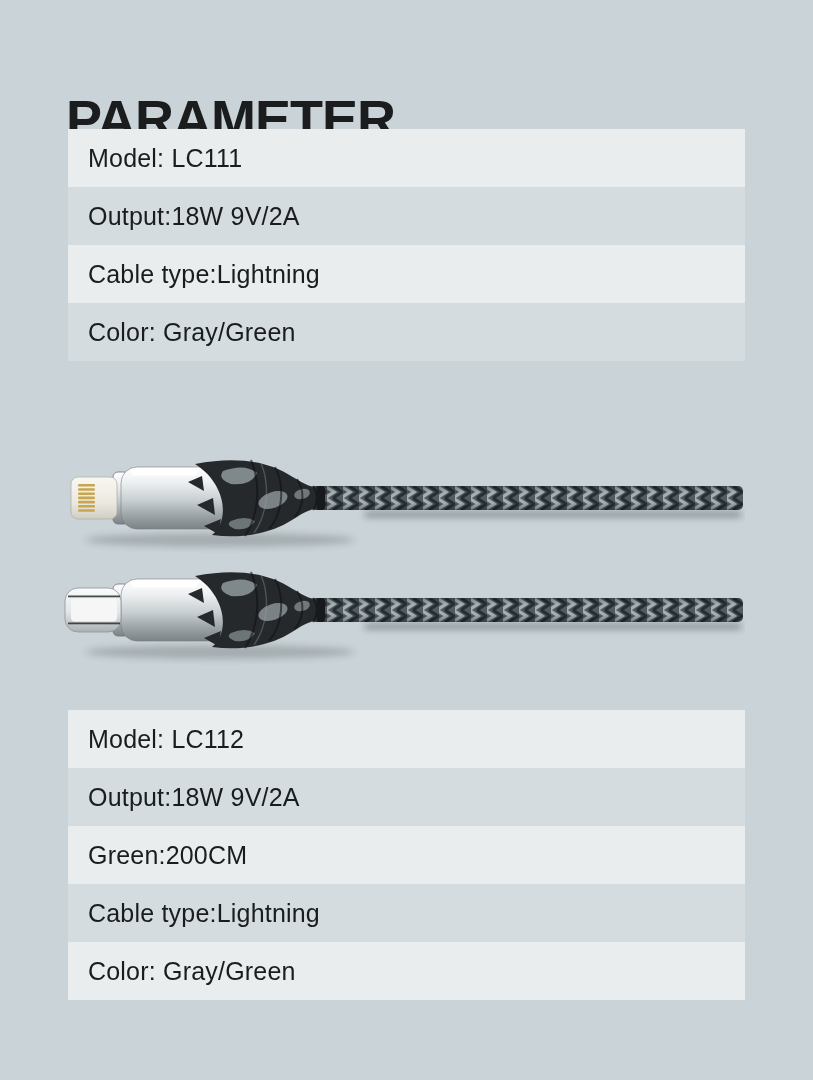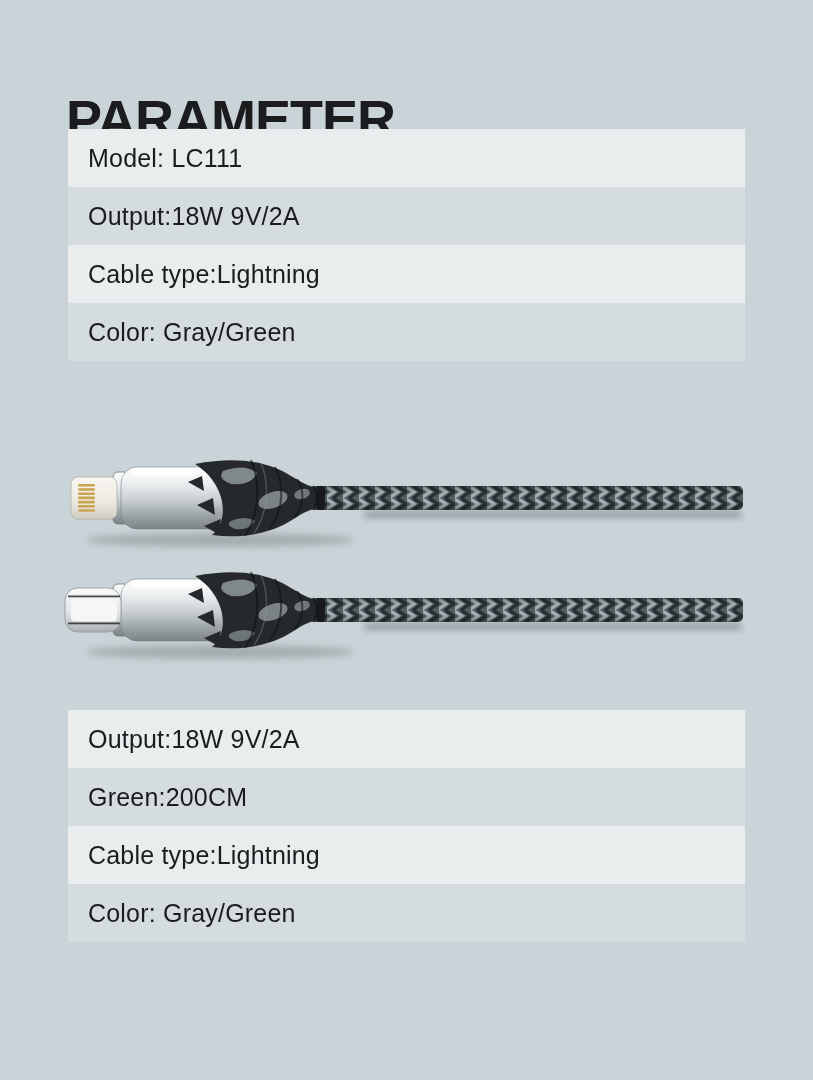--- a/index.html
+++ b/index.html
@@ -146,19 +146,20 @@
     <use href="#tip-lightning"></use>
   </svg>
 
   <svg class="cable cable--two" viewBox="0 0 690 110">
     <use href="#braid-run"></use>
     <use href="#connector-body"></use>
     <use href="#tip-usbc"></use>
   </svg>
 
   <div class="spec-table spec-table--two">
+    <div class="spec-row">Model: LC112</div>
     <div class="spec-row">Output:18W 9V/2A</div>
     <div class="spec-row">Green:200CM</div>
     <div class="spec-row">Cable type:Lightning</div>
     <div class="spec-row">Color: Gray/Green</div>
   </div>
 
 </div>
 
 </body></html>

